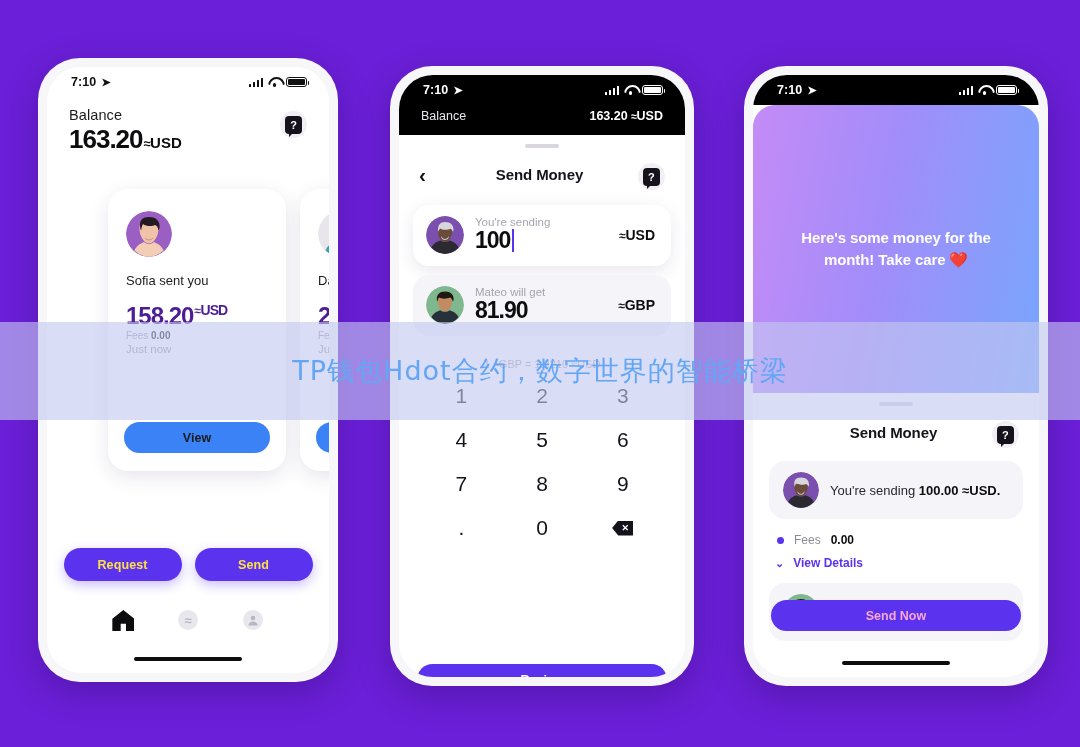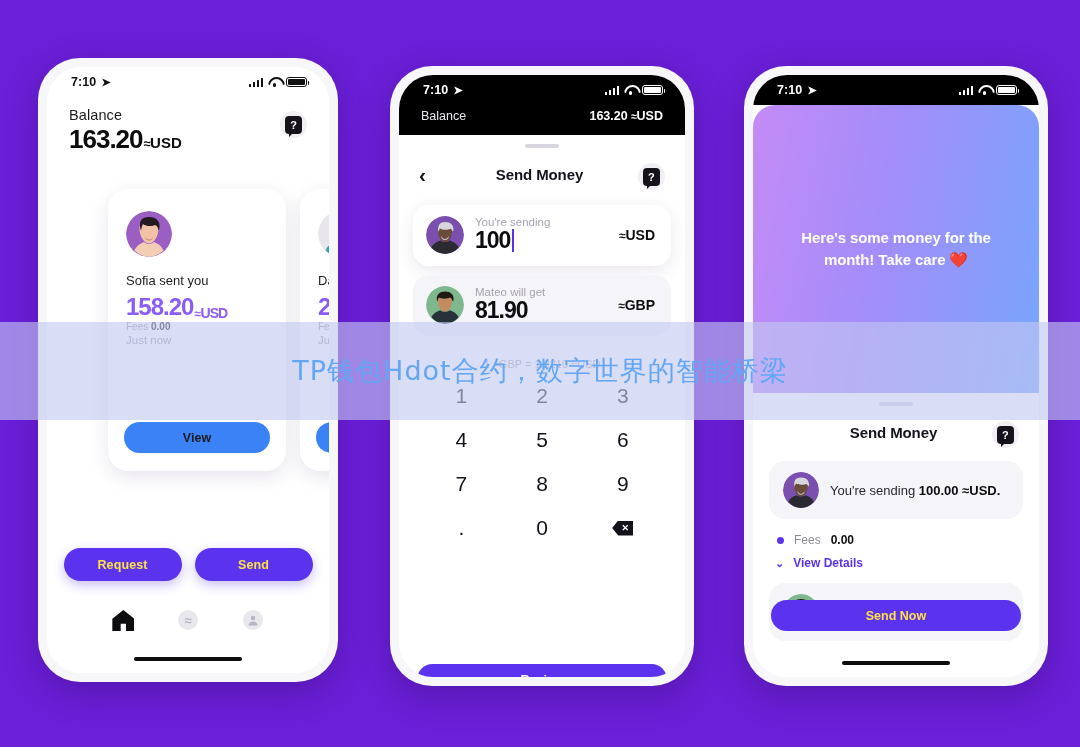--- a/index.html
+++ b/index.html
@@ -94,22 +94,22 @@
   }
   .tx-card .tab {
     position:absolute; left:24px; right:24px; top:-12px; height:24px;
     background:#F98E96; border-radius:12px 12px 0 0; z-index:-1;
   }
   #card1 { left:61px; }
   #card2 { left:253px; }
   .avatar { width:46px;height:46px;border-radius:50%;overflow:hidden;
     display:block; position:relative; }
   .tx-name { font-size:13px; color:#1C1C1E; margin-top:16px; }
-  .tx-amt { font-size:24px; font-weight:bold; color:#8b5cf6; letter-spacing:-1px;
-    margin-top:5px; display:flex; align-items:flex-end; }
+  .tx-amt { font-size:24px; font-weight:bold; color:#4c1d95; letter-spacing:-1px;
+    margin-top:14px; display:flex; align-items:flex-start; }
   .tx-amt .cur { font-size:14px; margin-left:1px; }
   .tx-fees { font-size:10px; color:#9A97A3; }
   .tx-fees b { color:#1C1C1E; }
   .tx-when { font-size:11.5px; color:#9A97A3; margin-top:2px; }
   .view-btn {
     position:absolute; left:16px; right:16px; bottom:18px; height:31px;
     background:#3b82f6; border-radius:16px; display:flex;
     align-items:center; justify-content:center;
     font-size:12.5px; font-weight:bold; color:#1C1C1E;
   }
@@ -191,21 +191,21 @@
   .p3-text { font-size:13px;color:#2A2733; }
   .p3-text b { color:#0D0D0F; }
   .p3-fees { display:flex;align-items:center;gap:10px;margin:14px 0 0 24px;
     font-size:12px;color:#8D8A97; }
   .p3-fees .dot { width:7px;height:7px;border-radius:50%;background:#5B33EF;flex:none; }
   .p3-fees b { color:#0D0D0F; }
   .p3-details { display:flex;align-items:center;gap:9px;margin:9px 0 0 22px;
     font-size:12px;font-weight:bold;color:#5B33EF; }
   .p3-details .chev { font-size:11px; }
   .sendnow { position:absolute;left:18px;right:18px;bottom:46px;height:31px;
-    background:#5B33EF;border-radius:17px;color:#fde047;
+    background:#5B33EF;border-radius:17px;color:#f9a8d4;
     display:flex;align-items:center;justify-content:center;
     font-size:12.5px;font-weight:bold;margin-top:12px; }
 
   
   .wm-band {
     position:absolute;left:0;top:322px;width:1080px;height:98px;
     background:rgba(196,200,240,.62);
     display:flex;align-items:center;justify-content:center;
     pointer-events:none;z-index:50;
   }

